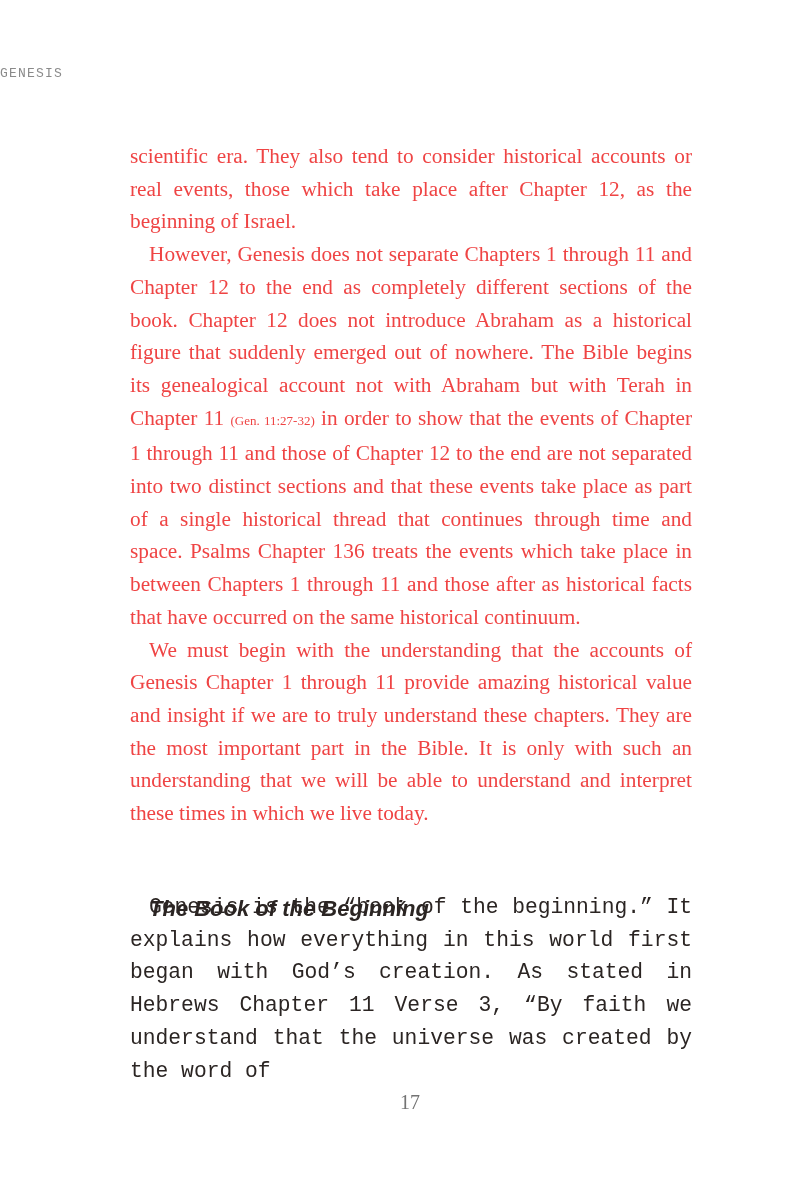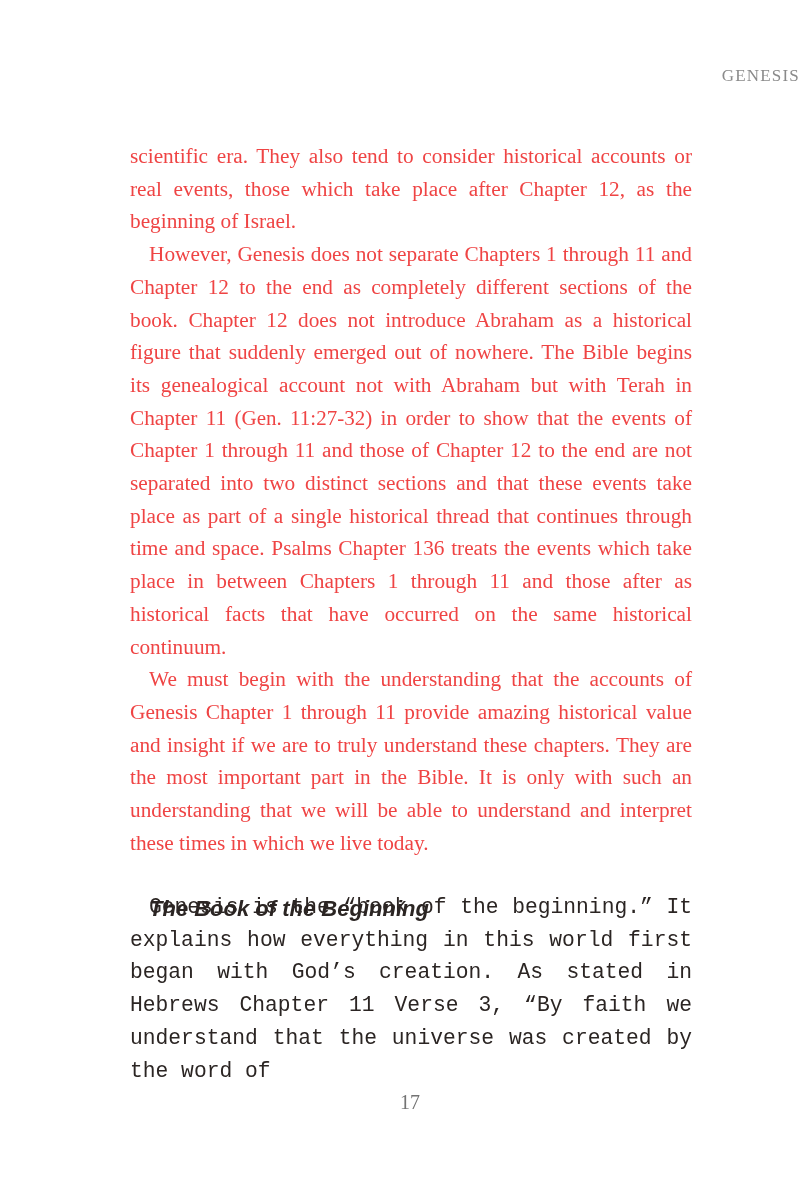--- a/index.html
+++ b/index.html
@@ -13,23 +13,23 @@
       position: relative;
       overflow: hidden;
       font-family: "DejaVu Serif", "Liberation Serif", serif;
       color: #2b2523;
     }
     .running-head {
       position: absolute;
       top: 66px;
       left: 0;
       width: 800px;
-      text-align: right;
-      font-family: Liberation Serif, serif;
-      font-size: 17px;
+      text-align: left;
+      font-family: Liberation Mono, monospace;
+      font-size: 13px;
       letter-spacing: 1.2px;
       color: #8a8a8a;
     }
     .text-block {
       position: absolute;
       left: 130px;
       width: 562px;
       top: 140px;
       font-family: "Liberation Serif", serif;
       font-size: 21.3px;
@@ -38,21 +38,21 @@
     }
     .para {
       margin: 0;
       text-align: justify;
       text-align-last: left;
     }
     .indent {
       text-indent: 19px;
     }
     .ref {
-      font-size: 21px;
+      font-size: 13px;
       margin-top: 15px;
     }
     .section-heading {
       position: absolute;
       left: 149px;
       top: 896px;
       font-family: Liberation Sans, sans-serif;
       font-style: italic;
       font-weight: bold;
       font-size: 22px;

